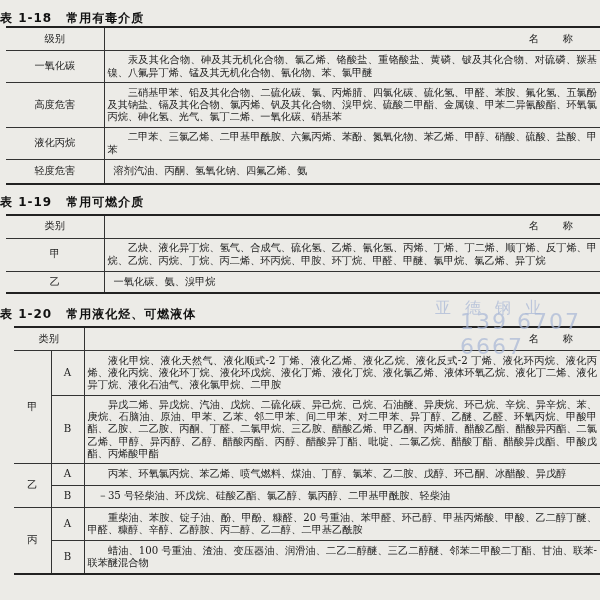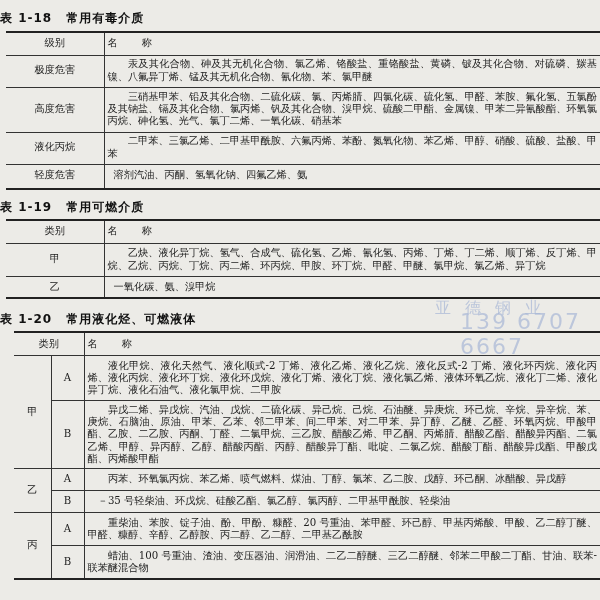--- a/index.html
+++ b/index.html
@@ -22,49 +22,49 @@
       font-size: 10.2px; line-height: 12.2px;
     }
     table.t1, table.t2, table.t3 { border-top: 2px solid #222; border-bottom: 2px solid #222; }
     td, th {
       border-top: 1px solid #333; border-bottom: 1px solid #333;
       padding: 0 3px; vertical-align: middle;
     }
     th { font-weight: normal; height: 22px; }
     .col-lvl { border-right: 1px solid #333; text-align: center; }
     .col-sub { border-right: 1px solid #333; text-align: center; }
-    .name-head { text-align: left; letter-spacing: 24px; }
+    .name-head { text-align: right; letter-spacing: 24px; }
     .cell-text { text-indent: 2em; text-align: justify; }
     .watermark {
       position: absolute; color: #a8b7d6; opacity: 0.7; pointer-events: none;
       font-family: "DejaVu Sans", "Liberation Sans", sans-serif;
     }
     .wm-name { left: 435px; top: 298px; font-size: 16px; letter-spacing: 14px; }
     .wm-phone { left: 433px; top: 309px; font-size: 22px; letter-spacing: 2px; margin-left: 27px; }
   </style>
 </head>
 <body>
 
 <div class="page">
 
   <div class="caption" style="margin-top:10px;height:16px;">
     <span class="num">表 1-18</span><span>常用有毒介质</span>
   </div>
-  <table class="t1" style="margin-top:5px;font-family:Liberation Mono, monospace;">
+  <table class="t1" style="">
     <colgroup>
         <col style="width:98px">
         <col>
       </colgroup>
     <tbody>
         <tr>
       <th class="col-lvl">级别</th>
       <th class="name-head">名称</th>
     </tr>
     <tr style="height:32px">
-      <td class="col-lvl">极度危害</td>
+      <td class="col-lvl">一氧化碳</td>
       <td class="cell-text">汞及其化合物、砷及其无机化合物、氯乙烯、铬酸盐、重铬酸盐、黄磷、铍及其化合物、对硫磷、羰基镍、八氟异丁烯、锰及其无机化合物、氰化物、苯、氯甲醚</td>
     </tr>
     <tr style="height:45px">
       <td class="col-lvl">高度危害</td>
       <td class="cell-text">三硝基甲苯、铅及其化合物、二硫化碳、氯、丙烯腈、四氯化碳、硫化氢、甲醛、苯胺、氟化氢、五氯酚及其钠盐、镉及其化合物、氯丙烯、钒及其化合物、溴甲烷、硫酸二甲酯、金属镍、甲苯二异氰酸酯、环氧氯丙烷、砷化氢、光气、氯丁二烯、一氧化碳、硝基苯</td>
     </tr>
     <tr style="height:32px">
       <td class="col-lvl">液化丙烷</td>
       <td class="cell-text">二甲苯、三氯乙烯、二甲基甲酰胺、六氟丙烯、苯酚、氮氧化物、苯乙烯、甲醇、硝酸、硫酸、盐酸、甲苯</td>
     </tr>

